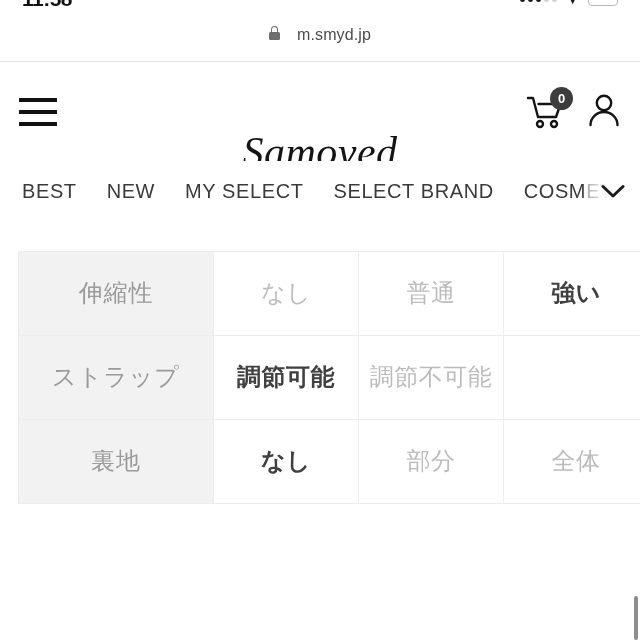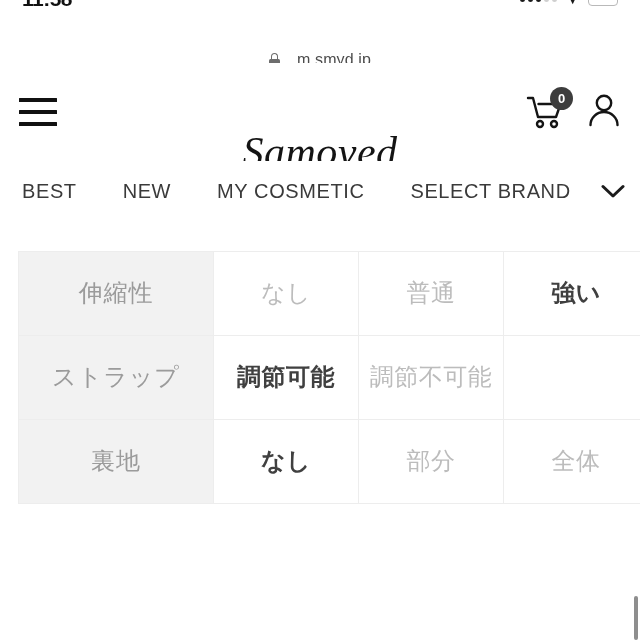--- a/index.html
+++ b/index.html
@@ -62,26 +62,26 @@
   .battery {
     width: 30px;
     height: 14px;
     border: 1.6px solid #b9b9b9;
     border-radius: 4px;
   }
 
   
   .url-bar {
     position: absolute;
-    top: 42px;
+    top: 26px;
     left: 0;
     width: 640px;
     height: 36px;
     display: flex;
-    align-items: center;
+    align-items: flex-start;
     justify-content: center;
     gap: 17px;
     background: #ffffff;
     border-bottom: 1px solid #e4e4e4;
   }
   .lock-icon {
     width: 11px;
     height: 14px;
     position: relative;
     display: inline-block;
@@ -202,21 +202,21 @@
     width: 640px;
     height: 60px;
     display: flex;
     align-items: center;
     background: #ffffff;
     overflow: hidden;
   }
   .cat-nav-scroll {
     display: flex;
     align-items: center;
-    gap: 46px;
+    gap: 30px;
     padding-left: 22px;
     white-space: nowrap;
     flex: 1;
     overflow: hidden;
   }
   .cat-item {
     font-size: 20px;
     color: #3a3a3a;
     letter-spacing: 0.6px;
     cursor: pointer;
@@ -339,21 +339,21 @@
       </svg>
     </div>
 
   </div>
 </div>
 
 <div class="cat-nav">
   <div class="cat-nav-scroll">
     <span class="cat-item">BEST</span>
     <span class="cat-item">NEW</span>
-    <span class="cat-item">MY COSMETIC</span>
+    <span class="cat-item">MY SELECT</span>
     <span class="cat-item">SELECT BRAND</span>
     <span class="cat-item">COSMETIC</span>
   </div>
   <div class="cat-chevron">
     <svg width="24" height="15" viewBox="0 0 24 15">
       <path d="M2 2.5 L12 12 L22 2.5" fill="none" stroke="#1c1c1c" stroke-width="3" stroke-linecap="round" stroke-linejoin="round"></path>
     </svg>
   </div>
 </div>
 

